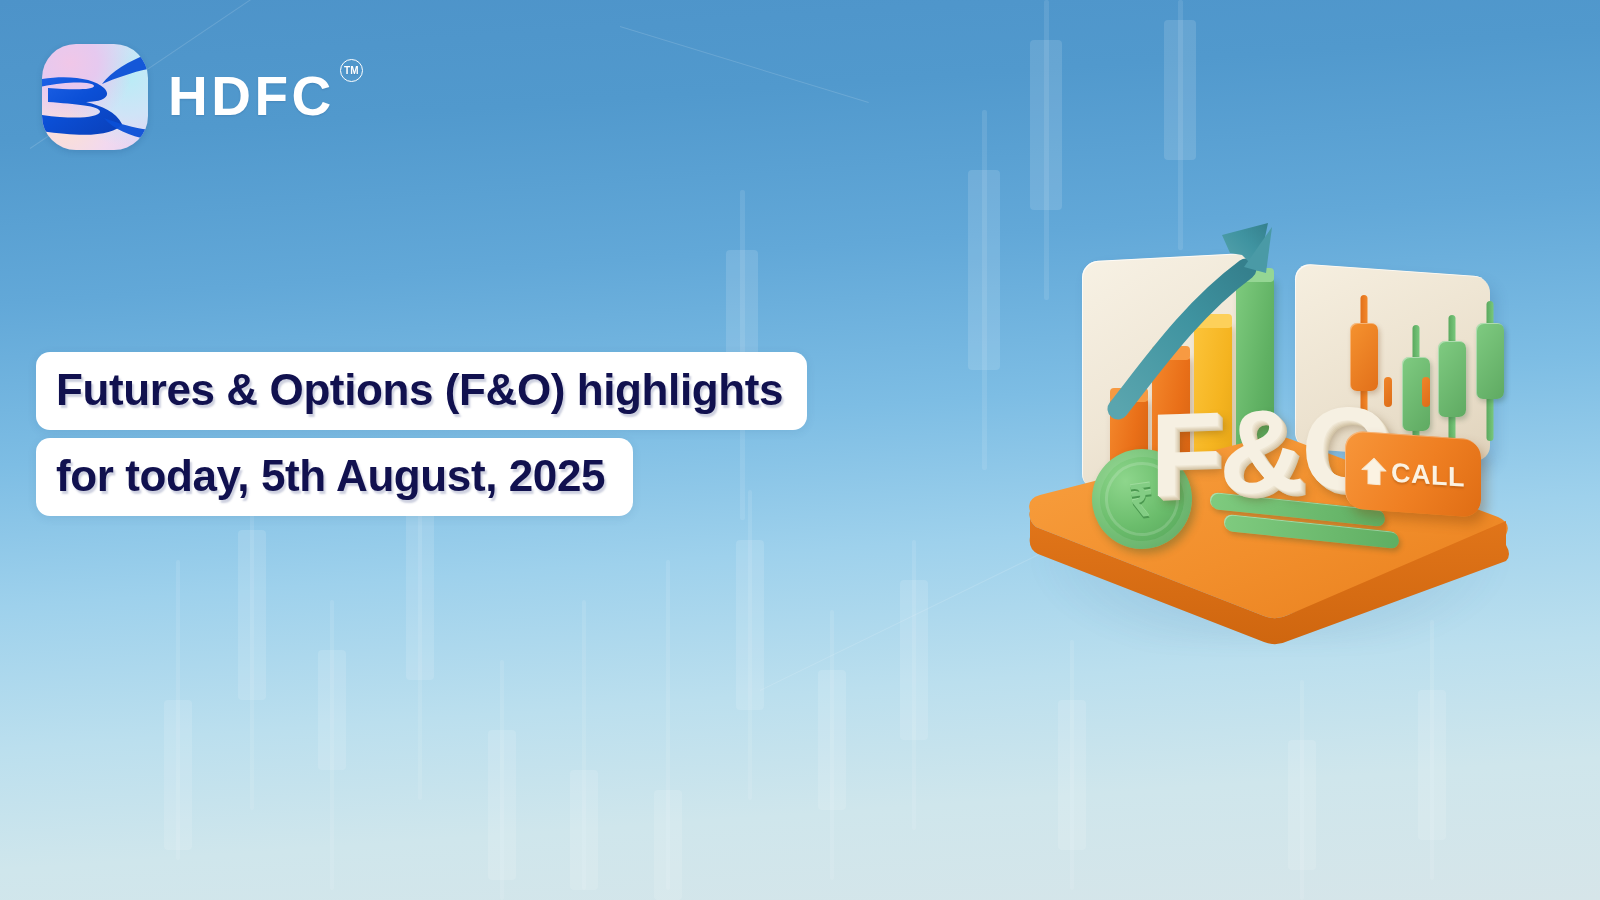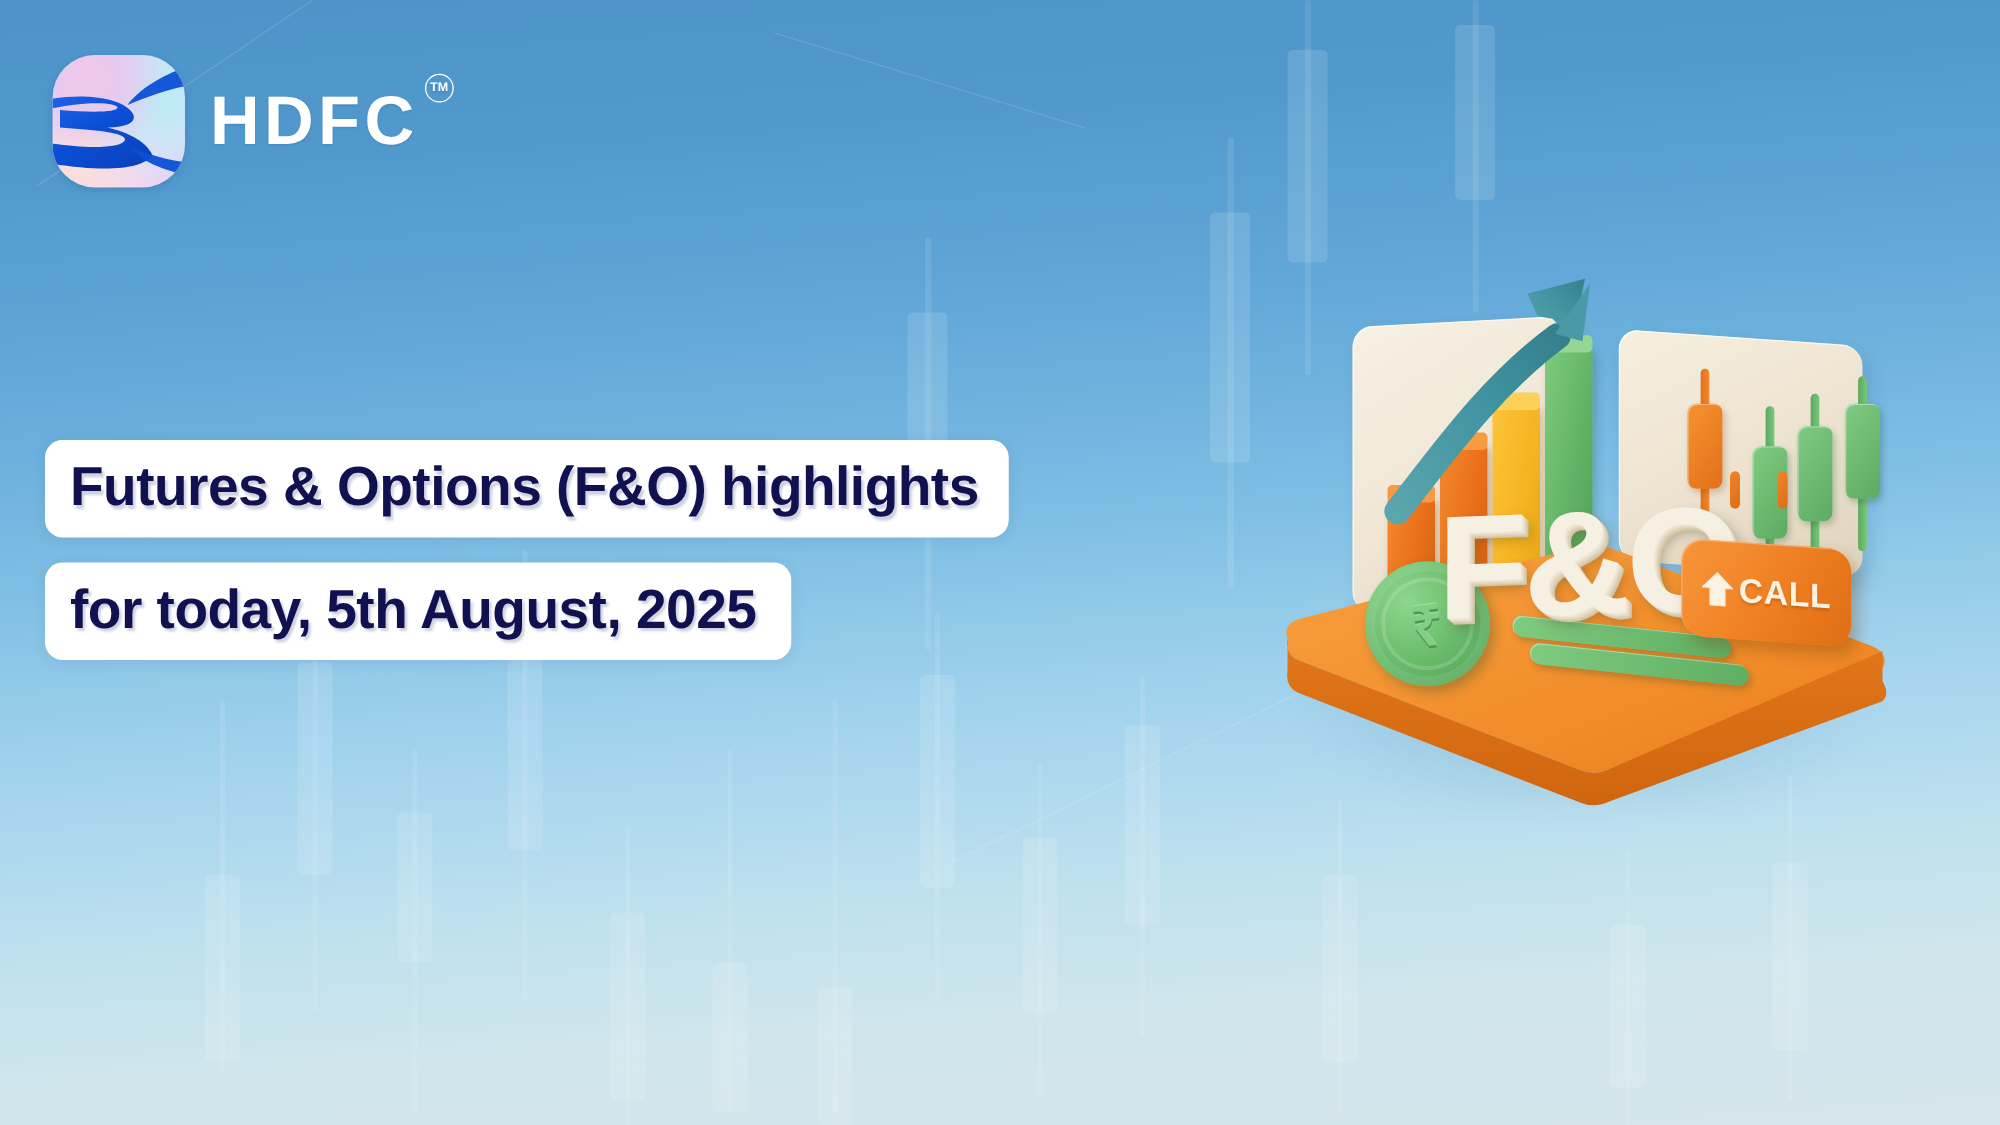--- a/index.html
+++ b/index.html
@@ -88,21 +88,21 @@
   
   .headline{ position:absolute; left:36px; top:352px; }
   .hl-row{ display:block; }
   .hl-panel{
     display:inline-block;
     background:#ffffff;
     border-radius:14px;
     padding:16px 24px 18px 20px;
     box-shadow:0 2px 10px rgba(30,70,120,.10);
   }
-  .hl-panel.r2{ margin-top:20px; padding-right:28px; }
+  .hl-panel.r2{ margin-top:8px; padding-right:28px; }
   .hl-text{
     color:#11114f;
     font-size:44px;
     font-weight:700;
     letter-spacing:-.4px;
     line-height:1.0;
     white-space:nowrap;
     text-shadow:2px 3px 2px rgba(90,100,150,.30);
   }
 

